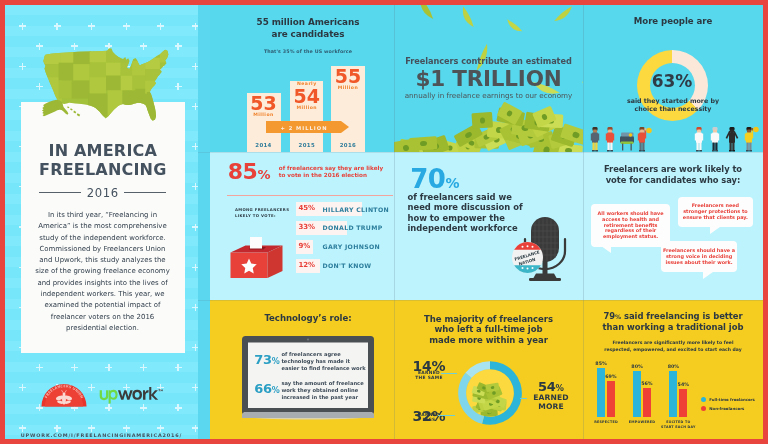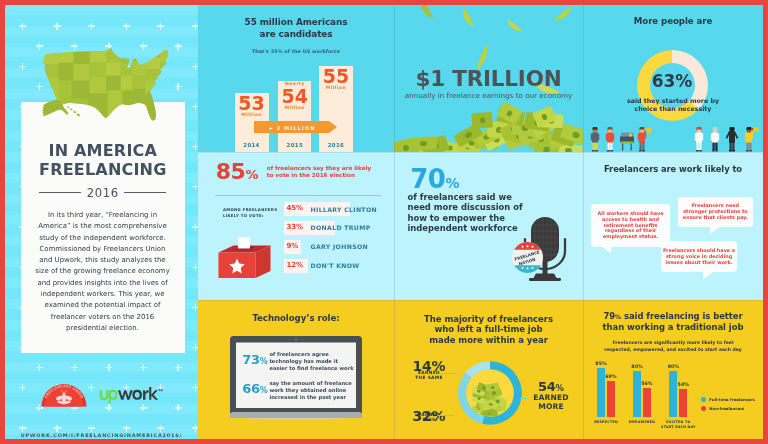--- a/index.html
+++ b/index.html
@@ -32,21 +32,21 @@
   #fuBadge { position:absolute; left:35px; top:377.5px; }
   #upworkLogo { position:absolute; left:94px; top:380px; }
 
   
   #grid { position:absolute; left:193px; top:0; width:565px; height:434px; }
   .cell { position:absolute; overflow:hidden; }
   .r1 { top:0; height:147px; }
   .r2 { top:147px; height:148px; }
   .r3 { top:295px; height:139px; }
   .r1 { background:#57d8ec; } .r2 { background:#bcf3fc; } .r3 { background:#f4cd20; }
-  .c1 { left:0; width:196px; }
+  .c1 { left:12px; width:196px; }
   .c2 { left:196px; width:189px; }
   .c3 { left:385px; width:180px; }
   .vline { position:absolute; width:1px; background:rgba(90,120,135,.22); top:0; bottom:0; }
   .hline { position:absolute; height:1px; background:rgba(90,120,135,.17); left:0; right:0; }
 
   .h2 { font-family:"DejaVu Sans", sans-serif; font-weight:700; color:#2c3842; text-align:center;
         font-size:8.8px; line-height:11.5px; letter-spacing:-.05px;}
 
   
   #p1sub { position:absolute; top:44px; left:0; width:100%; text-align:center;
@@ -587,20 +587,21 @@
             </g>
             <g transform="translate(301,42) rotate(-23)">
               <rect x="-20" y="-16" width="40" height="31" rx="3" fill="#c3d647"></rect>
               <ellipse rx="5" ry="6" fill="#6f9c24"></ellipse>
             </g>
             <g transform="translate(231,35) rotate(29)">
               <rect x="-21" y="-16" width="42" height="31" rx="3" fill="#b3ca3c"></rect>
               <ellipse rx="5" ry="6" fill="#6f9c24"></ellipse>
             </g>
           </svg>
+      <div id="p2t1">Freelancers contribute an estimated</div>
       <div id="p2t2">$1 TRILLION</div>
       <div id="p2t3">annually in freelance earnings to our economy</div>
     </div>
 
     <div class="cell r1 c3">
       <div class="h2" id="p3t">
             <div>More people are</div>
           </div>
       <div id="donut">
         <div id="donuthole">
@@ -784,20 +785,21 @@
             </g>
             <rect x="45" y="92" width="10" height="28" fill="#3a3a3a"></rect>
             <path d="M24,131 L76,131 L68,117 L32,117 Z" fill="#3a3a3a"></path>
             <rect x="18" y="126" width="64" height="6" rx="2.5" fill="#3a3a3a"></rect>
           </svg>
     </div>
 
     <div class="cell r2 c3">
       <div class="h2" id="p6t">
             <div>Freelancers are work likely to</div>
+            <div>vote for candidates who say:</div>
           </div>
       <div id="p6b">
             <div class="bubble" style="left:8.2px;top:52.4px;width:78.8px;height:42.2px">
               <div>All workers should have<br>access to health and<br>retirement benefits<br>regardless of their<br>employment status.</div>
             </div>
             <div class="btail" style="left:18.3px;top:94.4px;border-width:0 10px 7px 0;border-color:transparent #fdfdfd transparent transparent"></div>
             <div class="bubble" style="left:94.9px;top:45.3px;width:75px;height:29.4px">
               <div>Freelancers need<br>stronger protections to<br>ensure that clients pay.</div>
             </div>
             <div class="btail" style="left:127px;top:74.5px;border-width:0 0 7px 10px;border-color:transparent transparent transparent #fdfdfd"></div>

